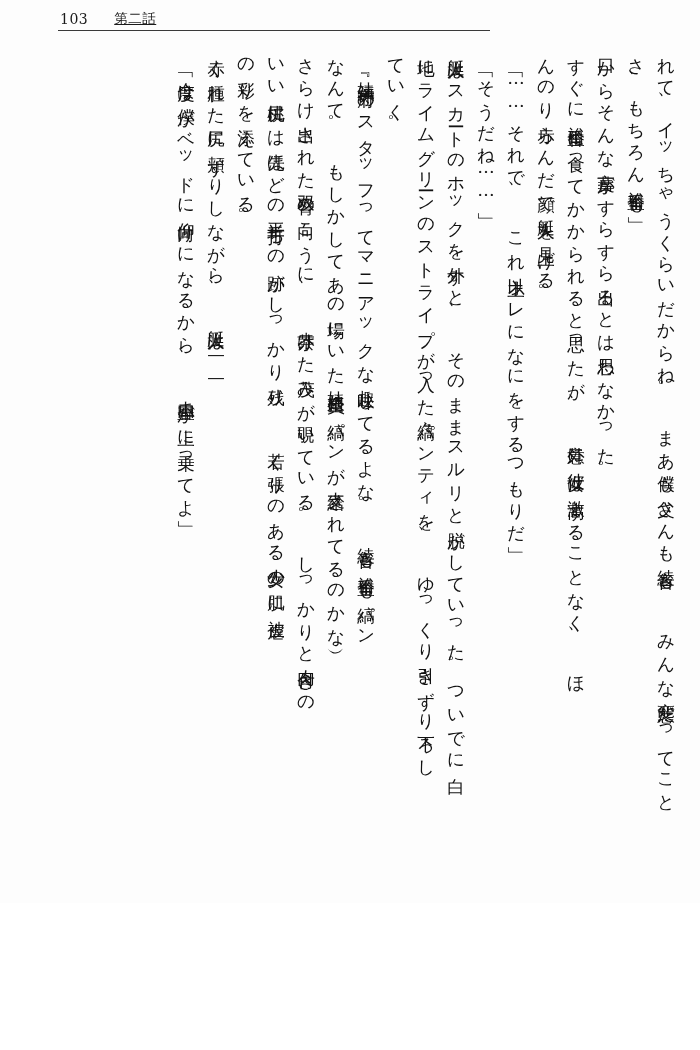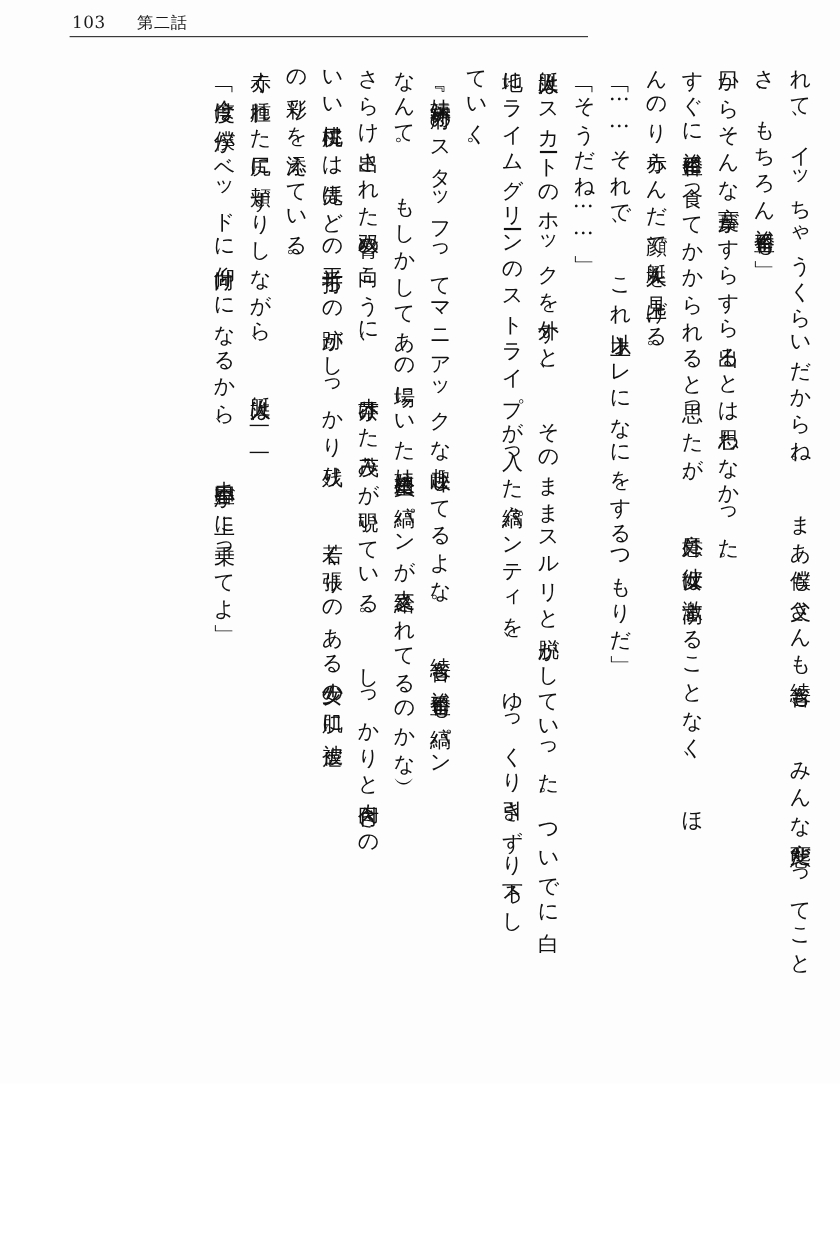--- a/index.html
+++ b/index.html
@@ -38,20 +38,21 @@
   }
   .header .page-number {
     font-family: "DejaVu Serif", "Liberation Serif", serif;
     font-size: 14px;
     margin-right: 26px;
   }
   .header .chapter {
     font-size: 13.5px;
     margin-right: 0;
     white-space: nowrap;
+    text-decoration: underline;
   }
   .header .chapter-title {
     font-size: 13.5px;
     white-space: nowrap;
   }
   .header-rule {
     position: absolute;
     top: 30px;
     left: 58px;
     width: 432px;

